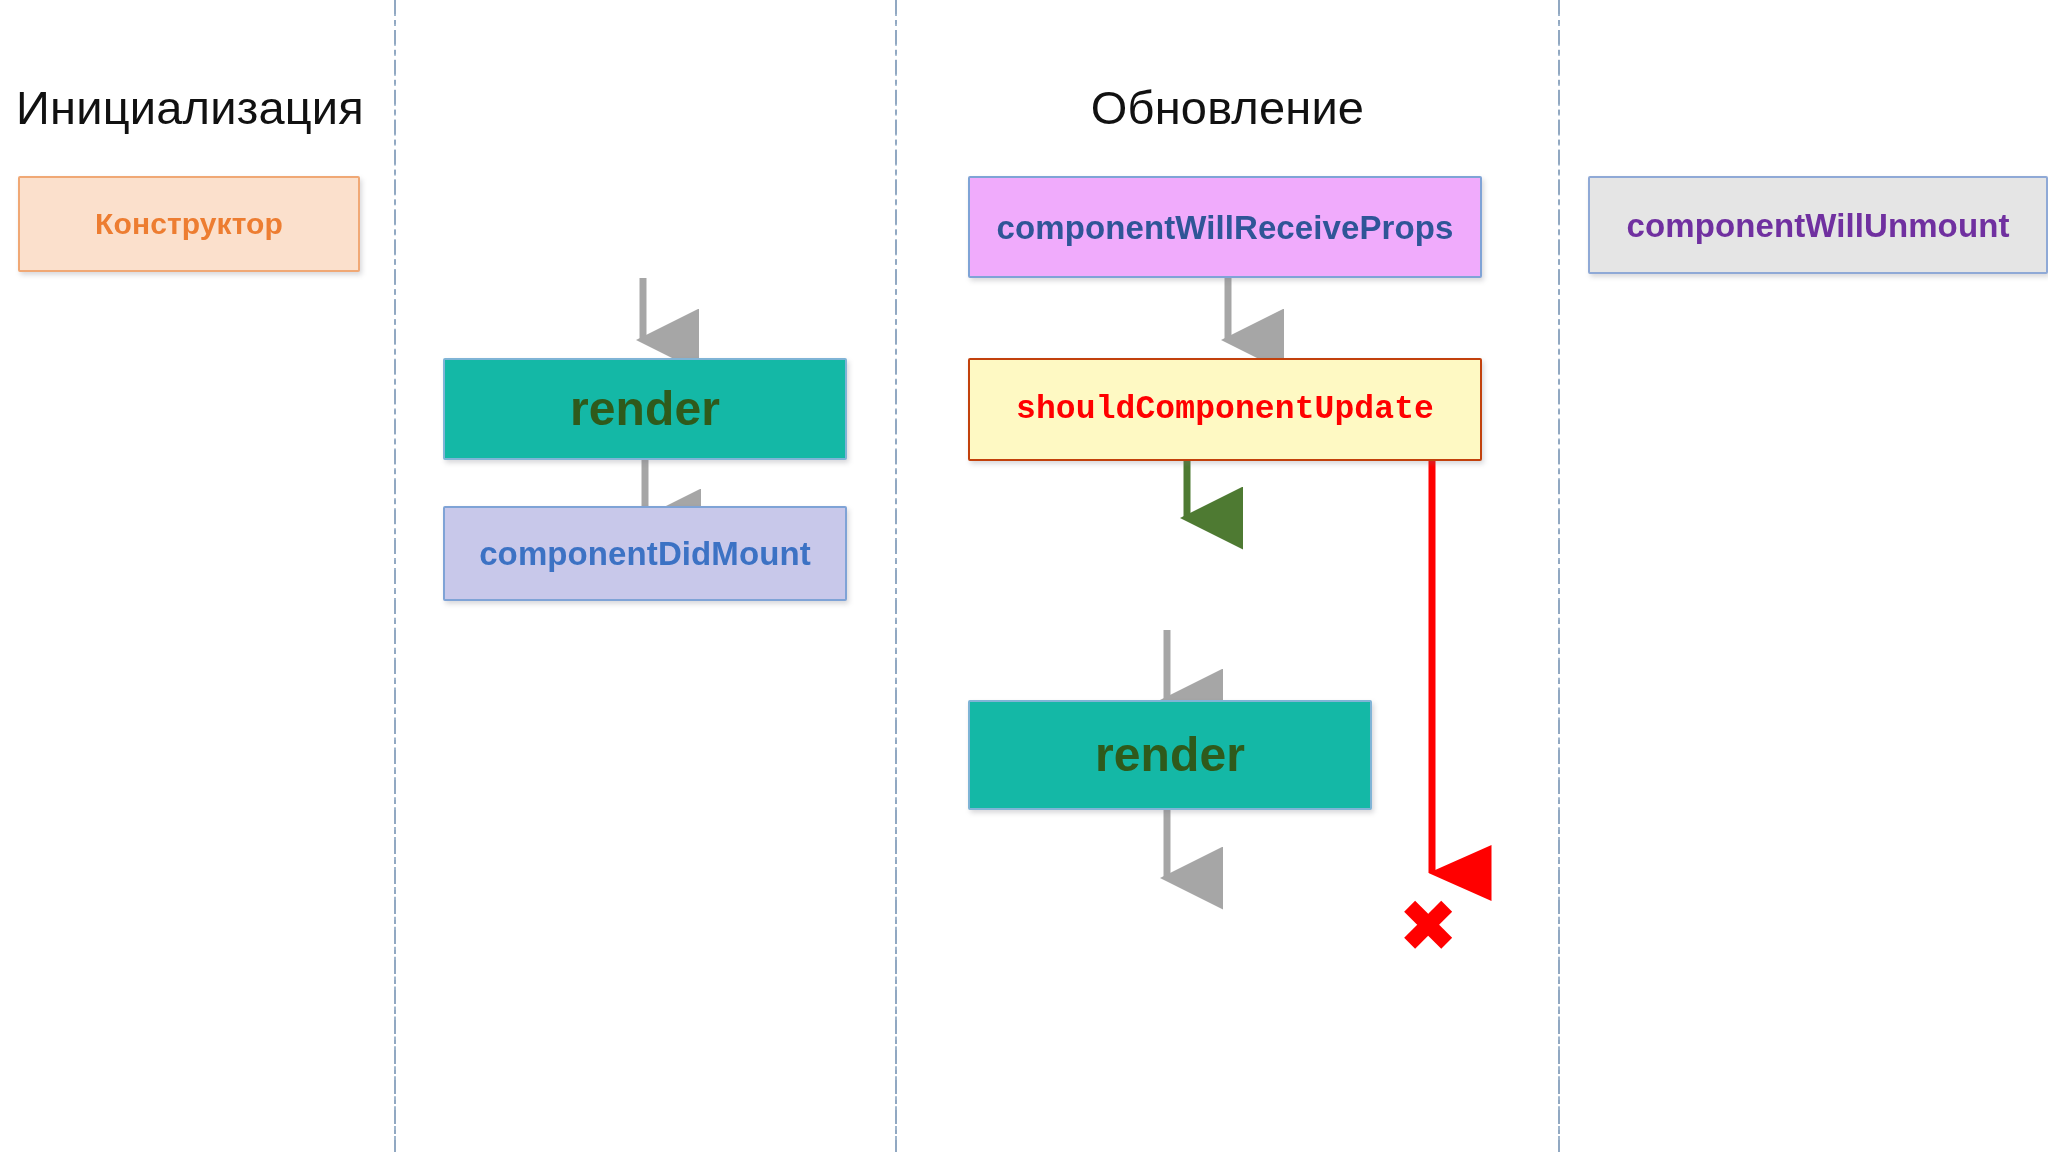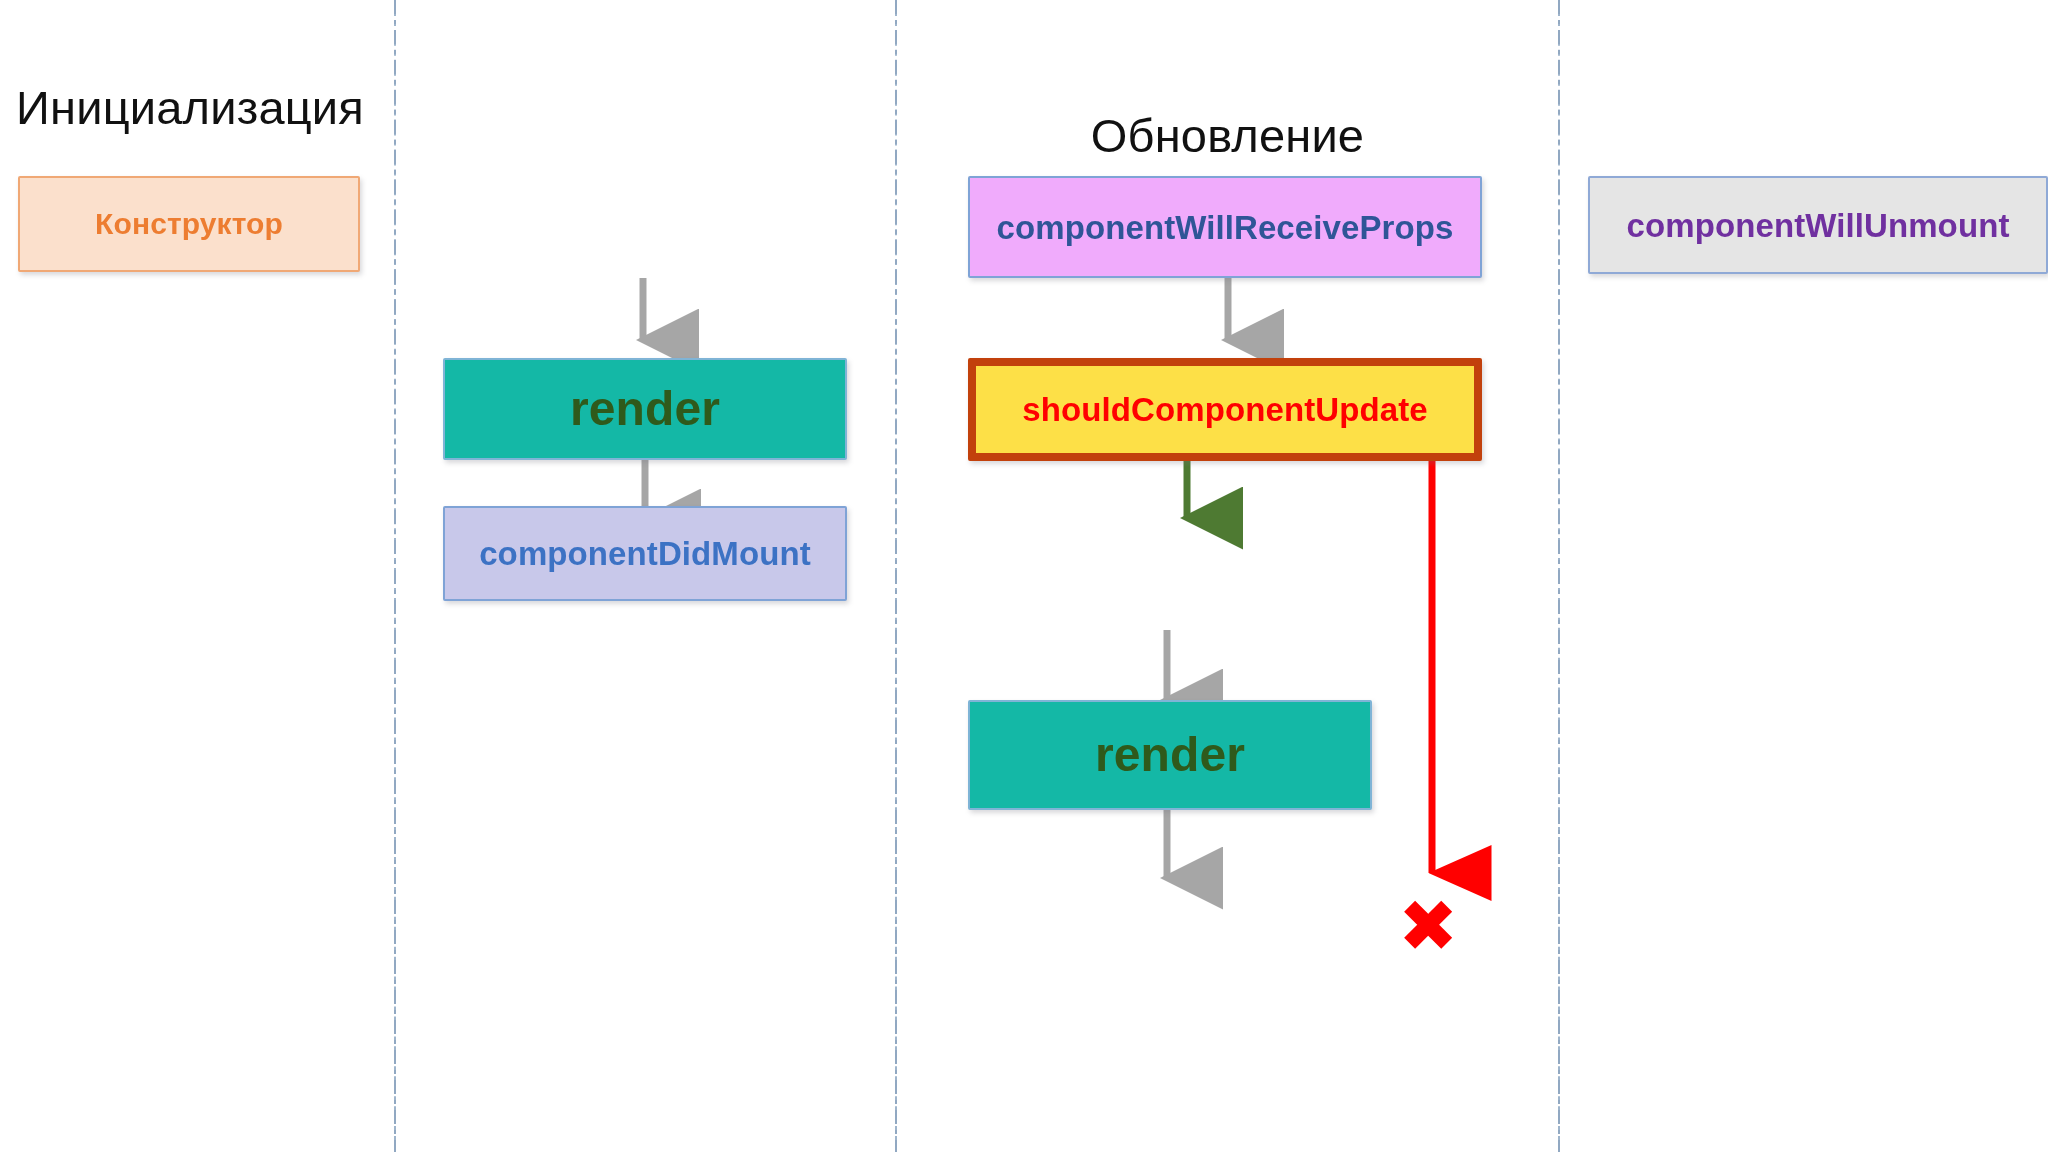--- a/index.html
+++ b/index.html
@@ -58,21 +58,21 @@
 
   .n-render{ background:#14b8a6; border:2px solid #7FB4D6; }
   .n-render .label{ color:#2F5A1B; font-size:48px; }
 
   .n-didmount,.n-didupdate{ background:#C8C8EA; border:2px solid #7FA3D6; }
   .n-didmount .label,.n-didupdate .label{ color:#3C72C4; font-size:33px; }
 
   .n-willreceive{ background:#f0abfc; border:2px solid #7FA3D6; }
   .n-willreceive .label{ color:#2F5597; font-size:33px; }
 
-  .n-shouldupdate{ background:#fde047; border:8px solid #c2410c; }
+  .n-shouldupdate{ background:#fef9c3; border:2px solid #c2410c;font-family:Liberation Mono, monospace; }
   .n-shouldupdate .label{ color:#FF0000; font-size:33px; }
 
   .n-willunmount{ background:#e5e5e5; border:2px solid #8FA9D6; }
   .n-willunmount .label{ color:#7030A0; font-size:33px; }
 
   
   #wires{position:absolute;left:0;top:0;width:2048px;height:1152px;pointer-events:none;}
 
   .xmark{position:absolute;line-height:1;font-weight:bold;color:#FF0000;font-size:72px;
          font-family:"DejaVu Sans", sans-serif;}
@@ -80,21 +80,21 @@
 </head>
 <body>
 
 <div id="canvas">
 
   <div class="divider" style="left:394px"></div>
   <div class="divider" style="left:895px"></div>
   <div class="divider" style="left:1558px"></div>
 
   <div class="col-title" style="left:0px;   top:82px; width:380px;">Инициализация</div>
-  <div class="col-title" style="left:905px; top:82px; width:645px;margin-top:28px;">Обновление</div>
+  <div class="col-title" style="left:905px; top:82px; width:645px;">Обновление</div>
 
   <svg id="wires" viewBox="0 0 2048 1152">
     <defs>
       <marker id="ah-gray" markerWidth="9" markerHeight="9" refX="4.5" refY="8" orient="auto" markerUnits="strokeWidth">
         <path d="M0,0 L9,0 L4.5,9 z" fill="#A6A6A6"></path>
       </marker>
       <marker id="ah-green" markerWidth="9" markerHeight="9" refX="4.5" refY="8" orient="auto" markerUnits="strokeWidth">
         <path d="M0,0 L9,0 L4.5,9 z" fill="#4E7A32"></path>
       </marker>
       <marker id="ah-red" markerWidth="8" markerHeight="9" refX="4" refY="8.5" orient="auto" markerUnits="strokeWidth">

